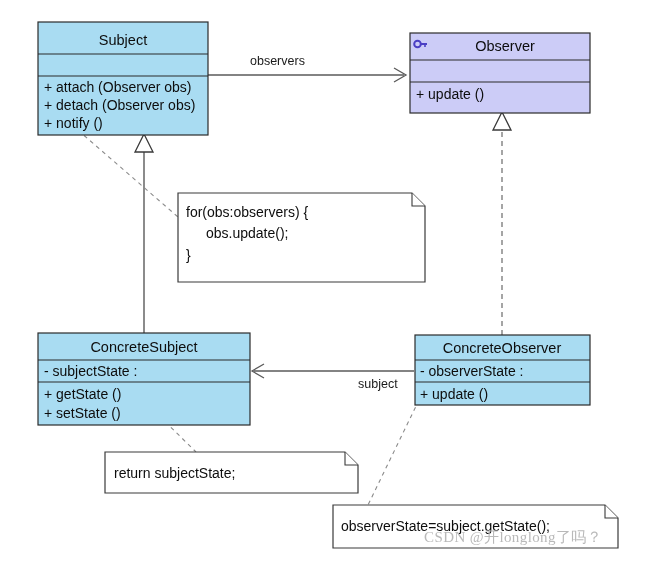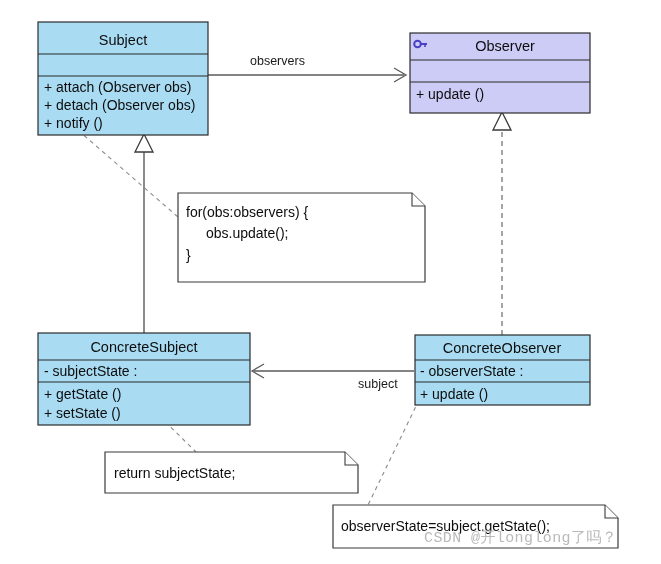--- a/index.html
+++ b/index.html
@@ -37,21 +37,21 @@
   text { font-family: "Liberation Sans", sans-serif; fill: #0d0d0d; }
   .t-title { font-size: 14.5px; text-anchor: middle; }
   .t-member { font-size: 14px; text-anchor: start; }
   .t-note { font-size: 14px; text-anchor: start; }
   .t-edge { font-size: 12.5px; text-anchor: start; fill: #1a1a1a; }
 
   .watermark {
     position: absolute;
     left: 424px;
     top: 528px;
-    font-family: Liberation Mono, monospace;
+    font-family: Liberation Serif, serif;
     font-size: 15px;
     color: #b9b9b9;
     white-space: nowrap;
     letter-spacing: 0.4px;
     pointer-events: none;
   }
 </style>
 </head>
 <body>
 

